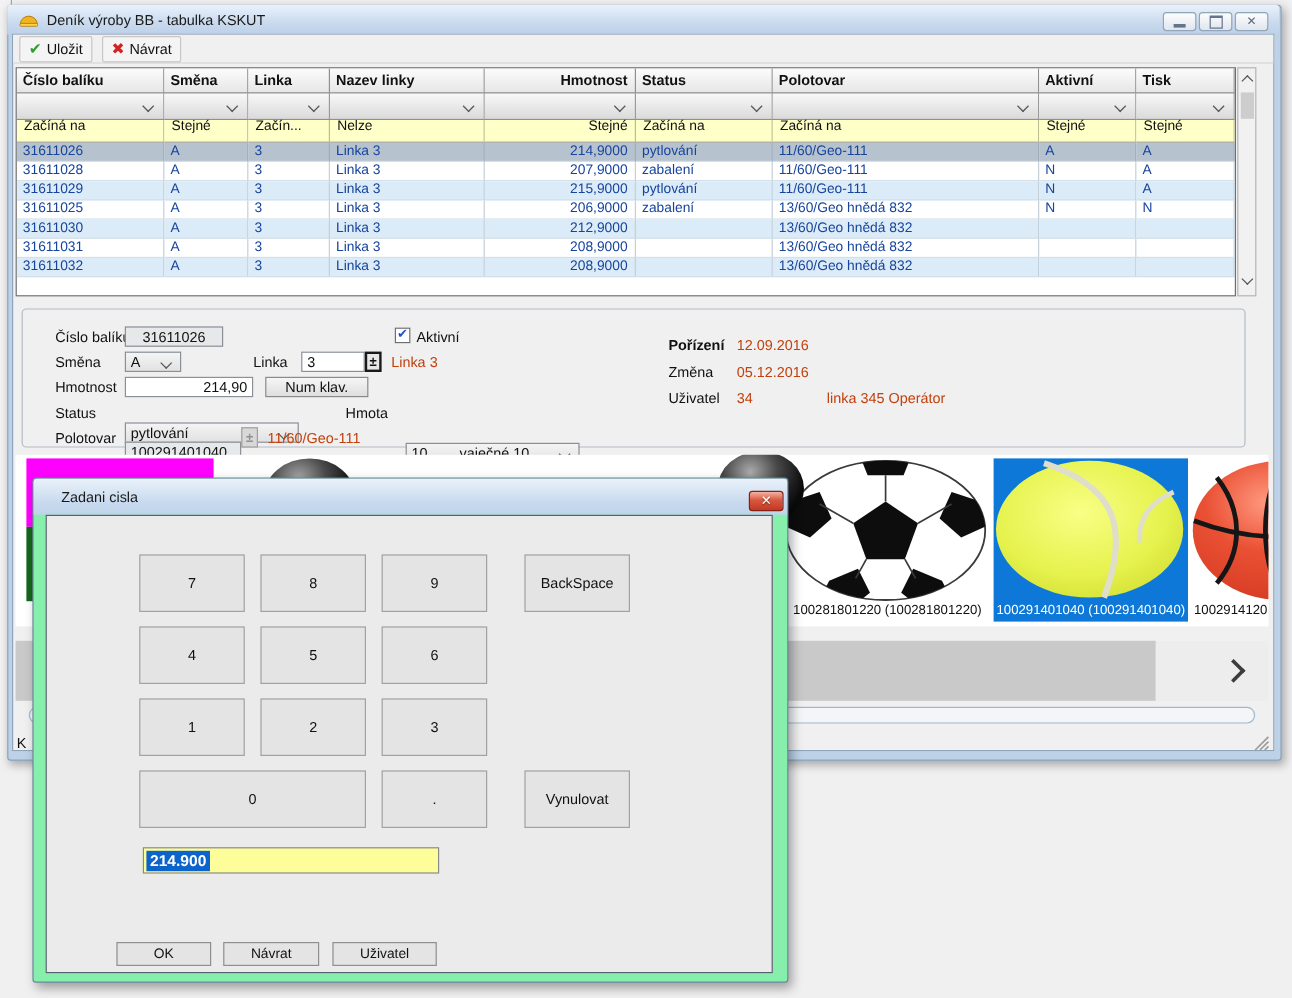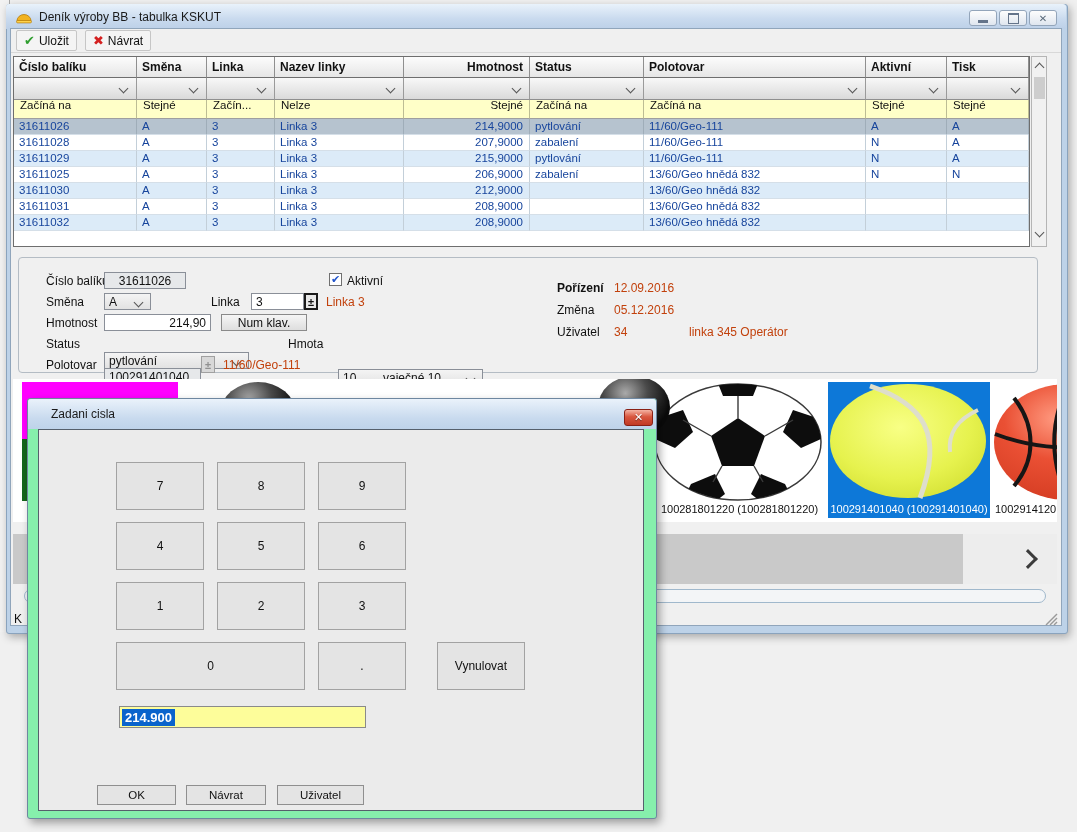--- a/index.html
+++ b/index.html
@@ -443,20 +443,21 @@
       <span class="ttl">Zadani cisla</span>
     </div>
     <div class="dlg-close">
         <span>✕</span>
       </div>
     <div class="dlg-panel"></div>
 
     <div class="kbtn" style="left:88px;top:63px;width:88px;height:48px;">7</div>
     <div class="kbtn" style="left:189px;top:63px;width:88px;height:48px;">8</div>
     <div class="kbtn" style="left:290px;top:63px;width:88px;height:48px;">9</div>
+    <div class="kbtn" style="left:409px;top:63px;width:88px;height:48px;">BackSpace</div>
 
     <div class="kbtn" style="left:88px;top:123px;width:88px;height:48px;">4</div>
     <div class="kbtn" style="left:189px;top:123px;width:88px;height:48px;">5</div>
     <div class="kbtn" style="left:290px;top:123px;width:88px;height:48px;">6</div>
 
     <div class="kbtn" style="left:88px;top:183px;width:88px;height:48px;">1</div>
     <div class="kbtn" style="left:189px;top:183px;width:88px;height:48px;">2</div>
     <div class="kbtn" style="left:290px;top:183px;width:88px;height:48px;">3</div>
 
     <div class="kbtn" style="left:88px;top:243px;width:189px;height:48px;">0</div>

